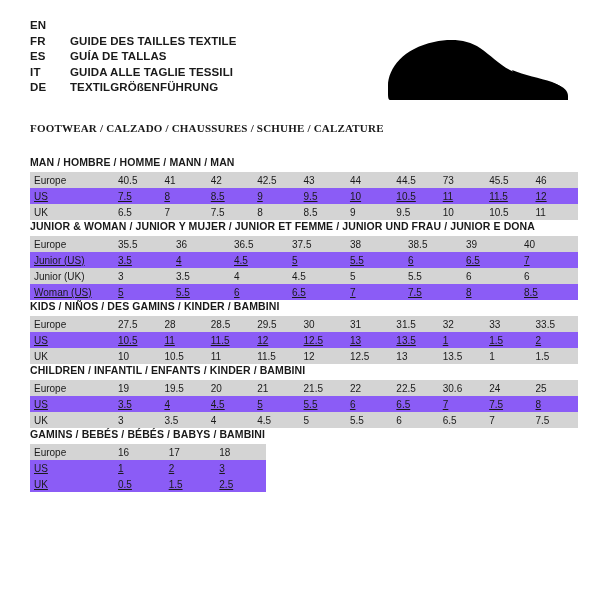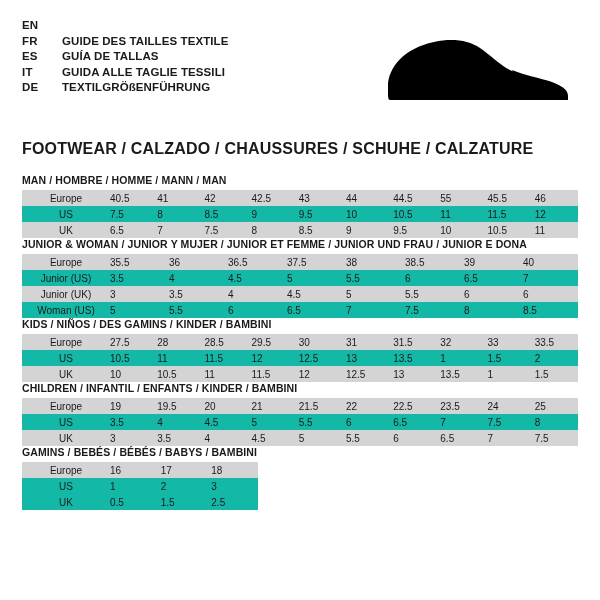--- a/index.html
+++ b/index.html
@@ -12,21 +12,21 @@
     height: 600px;
     font-family: "Liberation Sans", sans-serif;
     color: #1a1a1a;
     overflow: hidden;
   }
   .page {
     position: relative;
     width: 600px;
     height: 491px;
     box-sizing: border-box;
-    padding: 18px 22px 0 22px;
+    padding: 18px 22px 0 30px;
   }
 
   
   .header {
     display: flex;
     align-items: flex-start;
     justify-content: space-between;
   }
   .lang-block {
     display: block;
@@ -49,24 +49,25 @@
 
   .shoe-wrap {
     width: 190px;
     height: 80px;
     margin-right: 6px;
     margin-top: 10px;
   }
   .shoe-wrap svg { display: block; }
 
   .category-title {
-    margin-top: 32px;
-    font-size: 16px;
+    margin-top: 14px;
+    font-size: 11px;
     font-weight: bold;
     letter-spacing: 0.2px;
+    font-family: Liberation Serif, serif;
   }
 
   
   .section {
     margin-top: 0;
   }
   .section-title {
     font-size: 10.5px;
     font-weight: bold;
     letter-spacing: 0.1px;
@@ -86,29 +87,29 @@
     padding: 0 0 0 4px;
     font-size: 10px;
     color: #1a1a1a;
     white-space: nowrap;
     overflow: hidden;
   }
   tr.shaded td {
     background: #d4d4d4;
   }
   tr.plain td {
-    background: #14b8a6;
+    background: #8b5cf6;
+    text-decoration: underline;
   }
   td.label {
     padding-left: 4px;
-    text-align: center;
   }
 
   
-  #section-man { margin-top: 16px; }
+  #section-man { margin-top: 22px; }
 </style>
 </head>
 <body>
 
 <div class="page">
 
   <div class="header">
     <div class="lang-block">
       <div class="lang-row">
         <span class="lang-code">EN</span>
@@ -160,21 +161,21 @@
       <tbody>
         <tr class="shaded">
           <td class="label">Europe</td>
           <td>40.5</td>
           <td>41</td>
           <td>42</td>
           <td>42.5</td>
           <td>43</td>
           <td>44</td>
           <td>44.5</td>
-          <td>55</td>
+          <td>73</td>
           <td>45.5</td>
           <td>46</td>
         </tr>
         <tr class="plain">
           <td class="label">US</td>
           <td>7.5</td>
           <td>8</td>
           <td>8.5</td>
           <td>9</td>
           <td>9.5</td>
@@ -343,21 +344,21 @@
       <tbody>
         <tr class="shaded">
           <td class="label">Europe</td>
           <td>19</td>
           <td>19.5</td>
           <td>20</td>
           <td>21</td>
           <td>21.5</td>
           <td>22</td>
           <td>22.5</td>
-          <td>23.5</td>
+          <td>30.6</td>
           <td>24</td>
           <td>25</td>
         </tr>
         <tr class="plain">
           <td class="label">US</td>
           <td>3.5</td>
           <td>4</td>
           <td>4.5</td>
           <td>5</td>
           <td>5.5</td>

